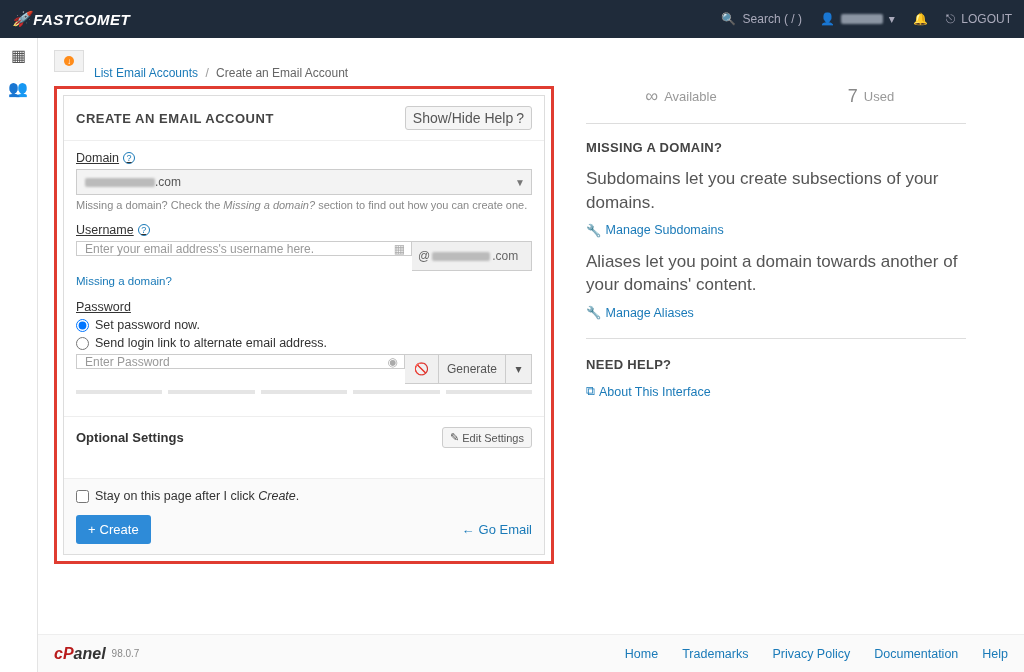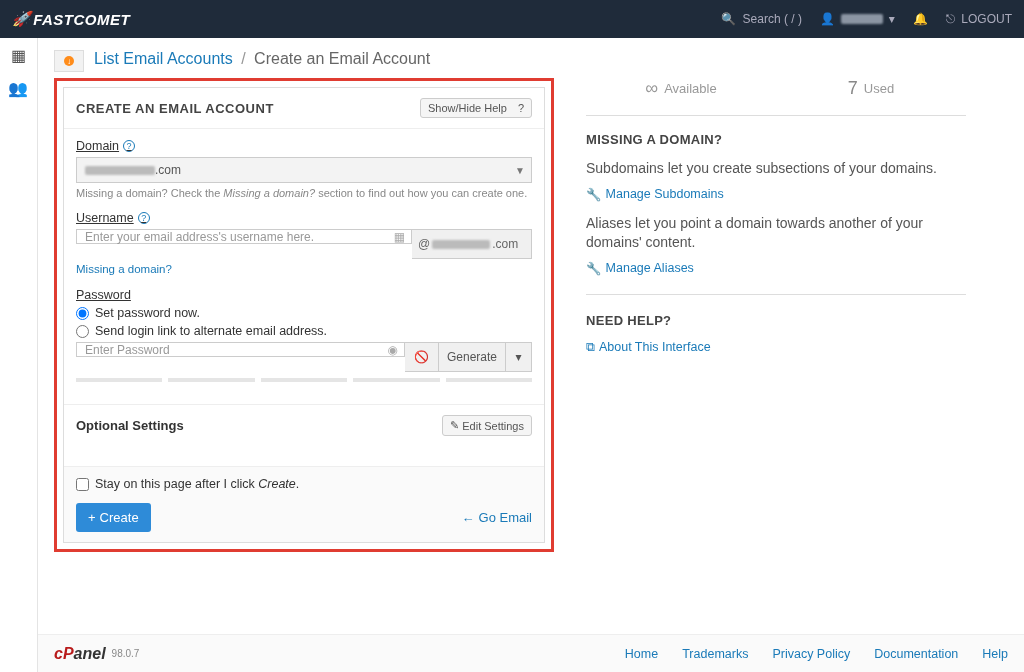--- a/index.html
+++ b/index.html
@@ -12,35 +12,35 @@
 .topbar-right .user { display:flex; align-items:center; gap:6px; }
 .user-blur { width:42px; height:10px; background:#8b95a3; border-radius:2px; filter:blur(1px); }
 .sidebar { position:absolute; left:0; top:38px; width:38px; height:634px; background:#fff; border-right:1px solid #e4e4e4; display:flex; flex-direction:column; align-items:center; padding-top:8px; gap:14px; }
 .sidebar .sicon { font-size:16px; color:#555; }
 .main { position:absolute; left:38px; top:38px; right:0; bottom:0; padding:10px 16px 0 16px; overflow:hidden; }
 .page-head { display:flex; align-items:flex-start; gap:10px; margin-bottom:6px; }
 .mail-icon { width:30px; height:22px; background:#f2f2f2; border:1px solid #ddd; position:relative; display:flex; align-items:center; justify-content:center; margin-top:2px; }
 .mail-icon::before { content:""; position:absolute; top:0; left:0; right:0; height:11px; background:linear-gradient(135deg,transparent 49%,#ddd 50%,transparent 51%),linear-gradient(225deg,transparent 49%,#ddd 50%,transparent 51%); }
 .mail-icon .arrow { width:10px; height:10px; border-radius:50%; background:#ff8c1a; font-size:8px; color:#fff; display:flex; align-items:center; justify-content:center; z-index:1; }
 .page-title { font-size:19px; font-weight:400; color:#333; }
-.breadcrumb { font-size:16px; margin-top:2px; }
+.breadcrumb { font-size:12px; margin-top:18px; }
 .breadcrumb a { color:#1a7ab8; text-decoration:none; }
 .breadcrumb .sep { color:#999; margin:0 4px; }
 .breadcrumb .cur { color:#666; }
 .intro { font-size:12.5px; color:#444; margin:10px 0 14px 0; }
 .intro a { color:#1a7ab8; text-decoration:underline; }
 .ext-icon { color:#1a7ab8; font-size:11px; margin-left:2px; }
 .columns { display:flex; gap:32px; }
 .left-col { width:500px; }
 .right-col { width:380px; }
 .redbox { border:3px solid #e03c31; padding:6px; }
 .panel { border:1px solid #ddd; }
 .panel-head { padding:10px 12px; display:flex; align-items:center; border-bottom:1px solid #eee; }
 .panel-head h3 { font-size:13px; font-weight:600; letter-spacing:0.5px; color:#444; }
-.btn-help { margin-left:auto; font-size:11px; padding:3px 7px; background:#f5f5f5; border:1px solid #ccc; border-radius:3px; color:#555; display:flex; align-items:center; gap:11px; }
+.btn-help { margin-left:auto; font-size:14px; padding:3px 7px; background:#f5f5f5; border:1px solid #ccc; border-radius:3px; color:#555; display:flex; align-items:center; gap:3px; }
 .panel-body { padding:10px 12px; }
 .fg { margin-bottom:12px; }
 .lbl { font-size:12.5px; color:#333; display:flex; align-items:center; gap:4px; margin-bottom:4px;text-decoration:underline; }
 .qicon { width:12px; height:12px; border:1px solid #1a7ab8; border-radius:50%; color:#1a7ab8; font-size:9px; display:inline-flex; align-items:center; justify-content:center; }
 .select-box { width:100%; height:26px; border:1px solid #ccc; background:#f3f3f3; display:flex; align-items:center; padding:0 8px; position:relative; font-size:12px; color:#555; }
 .sel-blur { width:70px; height:9px; background:#bbb; border-radius:2px; filter:blur(1px); }
 .select-box .caret { position:absolute; right:6px; color:#777; font-size:10px; }
 .hint { font-size:11px; color:#888; margin-top:4px; }
 .input-row { display:flex; }
 .txt { flex:1; height:15px; border:1px solid #ccc; padding:0 8px; font-size:12px; color:#999; display:flex; align-items:center; position:relative; }
@@ -64,21 +64,21 @@
 .chk-row { display:flex; align-items:center; gap:6px; font-size:12.5px; margin-bottom:12px; }
 .foot-btns { display:flex; align-items:center; }
 .btn-create { background:#2e8bd8; color:#fff; border:none; padding:7px 12px; font-size:13px; border-radius:3px; display:flex; align-items:center; gap:4px; }
 .btn-back { margin-left:auto; color:#1a7ab8; font-size:13px; text-decoration:none; display:flex; align-items:center; gap:4px; }
 .stats { display:flex; border-bottom:1px solid #ddd; padding-bottom:16px; margin-bottom:16px; }
 .stat { flex:1; display:flex; align-items:center; justify-content:center; gap:6px; color:#999; font-size:13px; }
 .stat .num { font-size:18px; font-weight:300; color:#888; }
 .stat .inf { font-size:18px; }
 .rsec { border-bottom:1px solid #ddd; padding-bottom:18px; margin-bottom:18px; }
 .rsec h3 { font-size:13px; font-weight:600; letter-spacing:0.3px; color:#444; margin-bottom:12px; }
-.rsec p { font-size:14px; color:#555; margin-bottom:8px; line-height:1.4; }
+.rsec p { font-size:17px; color:#555; margin-bottom:8px; line-height:1.4; }
 .rlink { color:#1a7ab8; font-size:12.5px; text-decoration:none; display:flex; align-items:center; gap:4px; margin-bottom:12px; }
 .rlink:last-child { margin-bottom:0; }
 .footer { position:absolute; left:0; bottom:0; right:0; height:38px; background:#fafafa; display:flex; align-items:center; padding:0 16px; border-top:1px solid #eee; }
 .cpanel-logo { font-size:16px; font-weight:700; font-style:italic; }
 .cpanel-logo .c { color:#b91c1c; }
 .cpanel-logo .p { color:#333; }
 .ver { font-size:10px; color:#888; margin-left:6px; }
 .foot-links { margin-left:auto; display:flex; gap:24px; font-size:12.5px; }
 .foot-links a { color:#1a7ab8; text-decoration:none; }
 </style>

